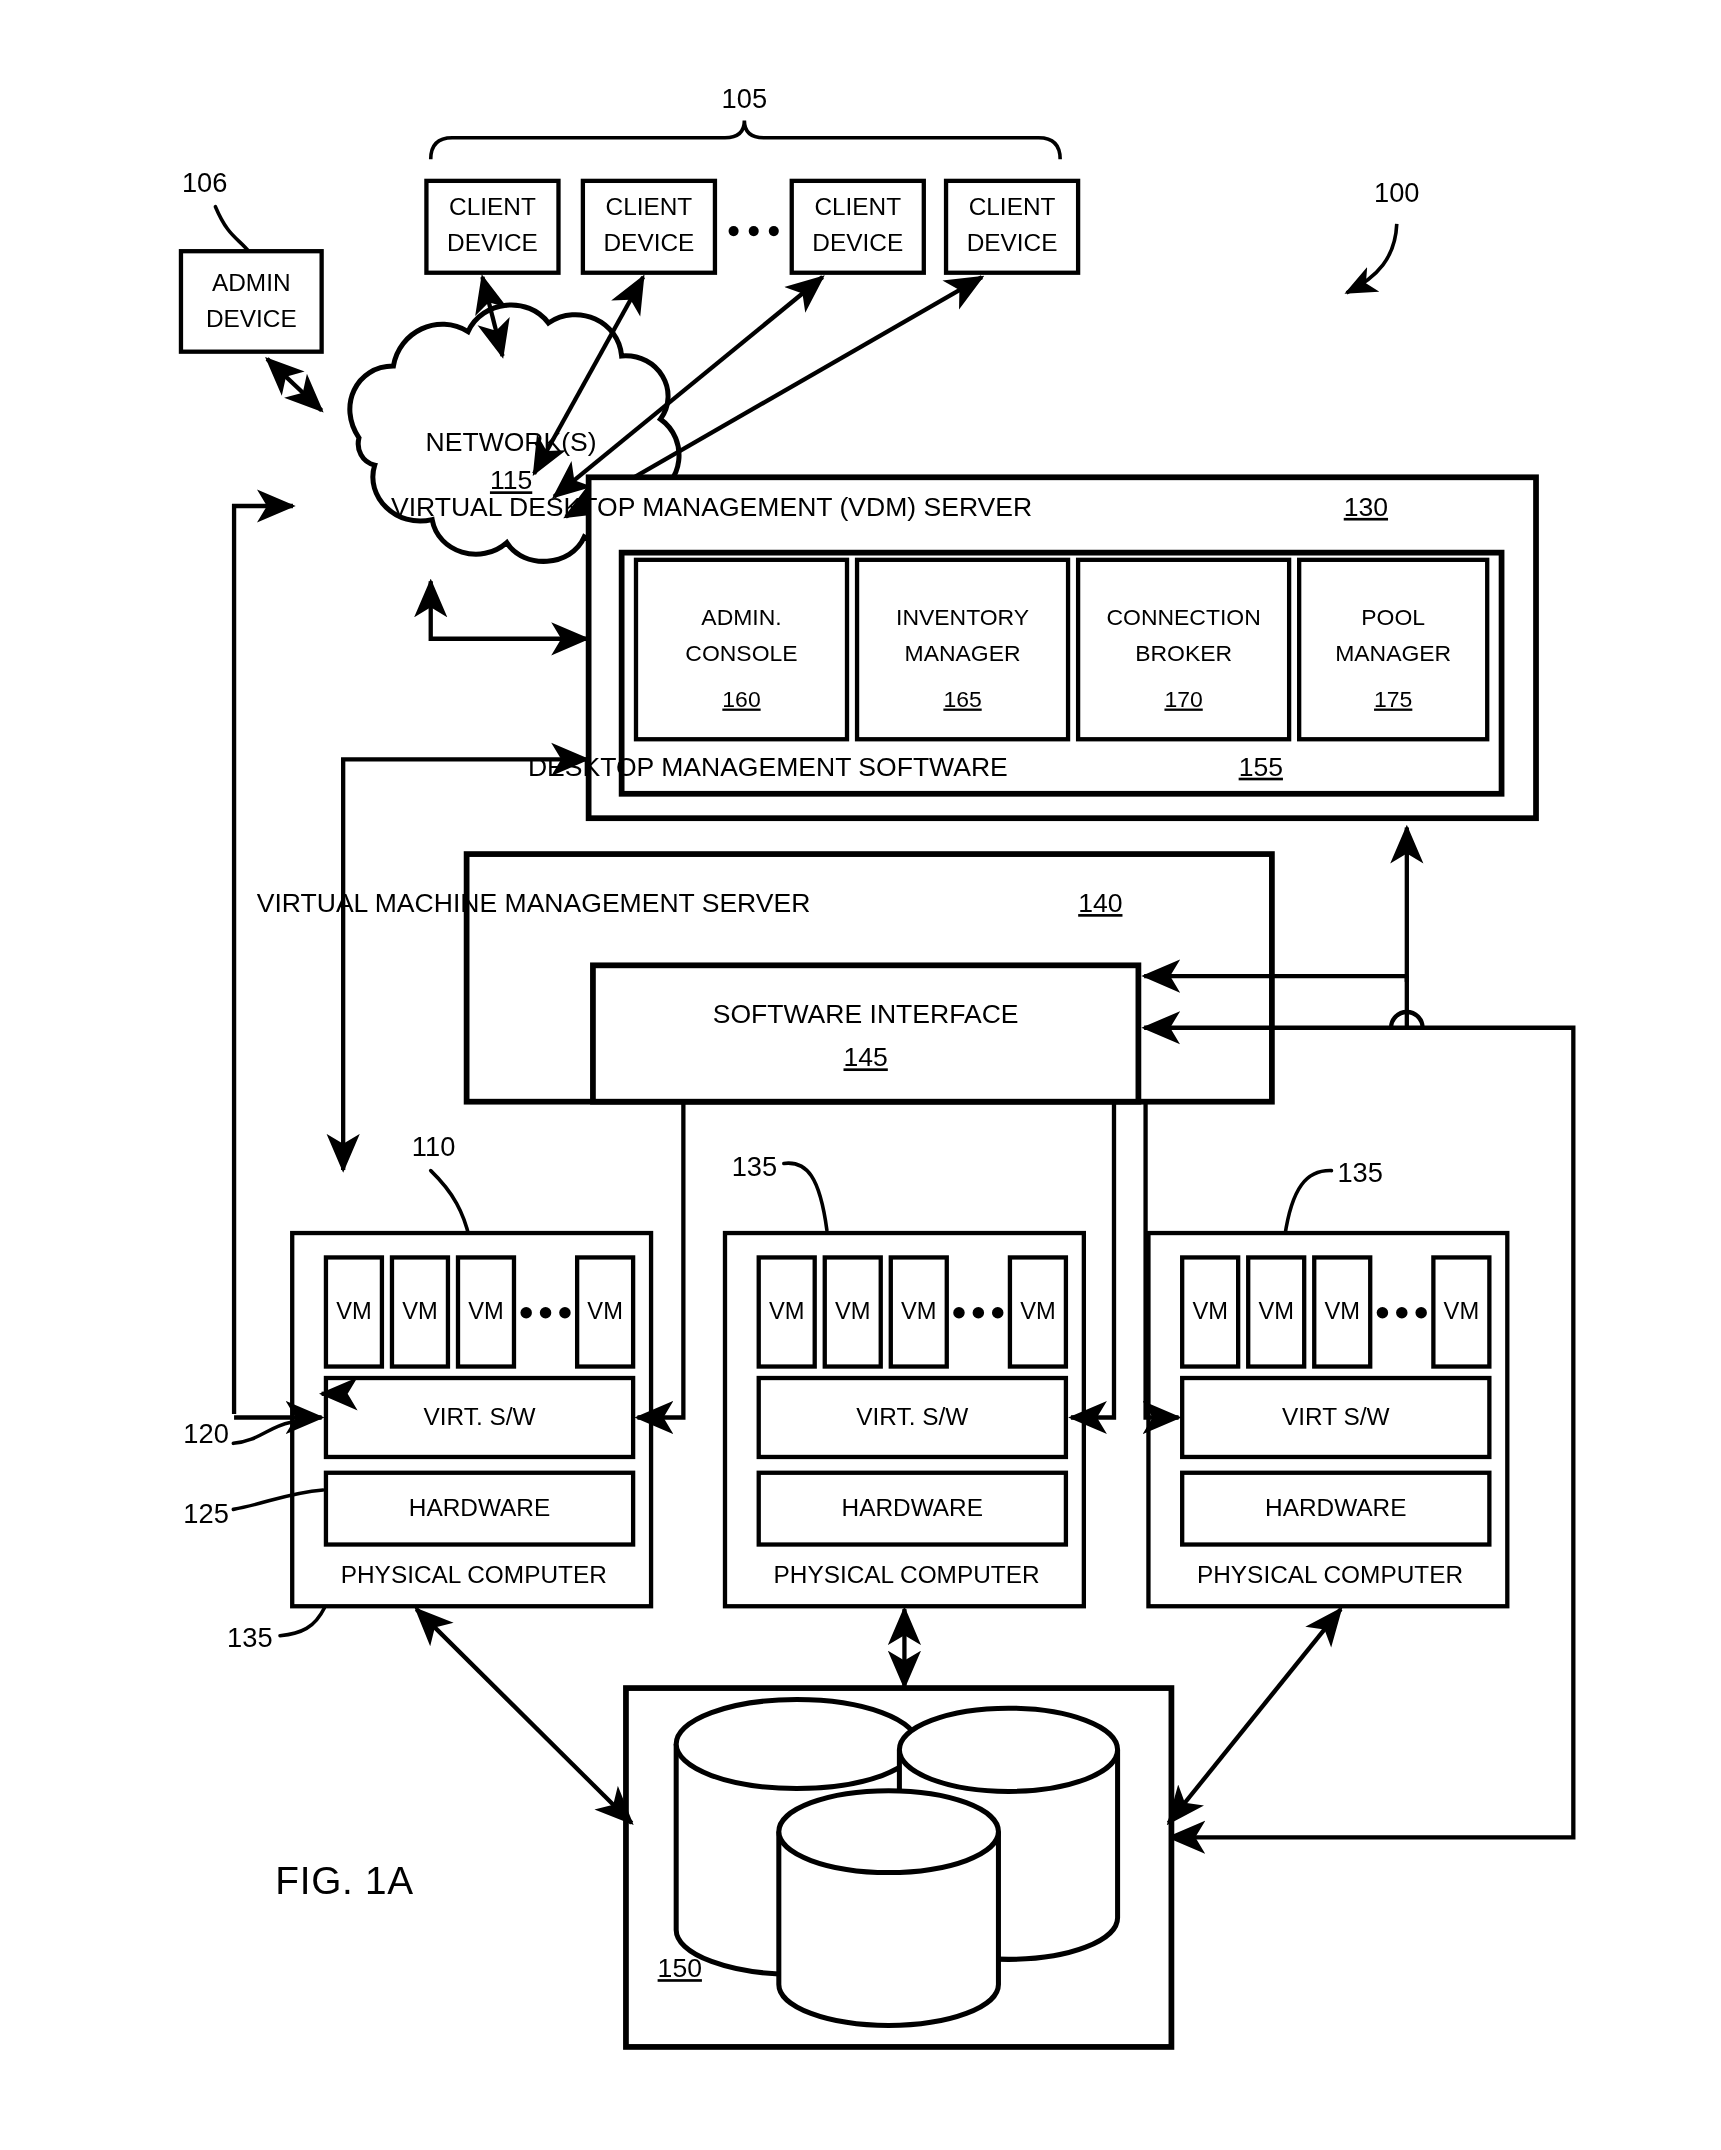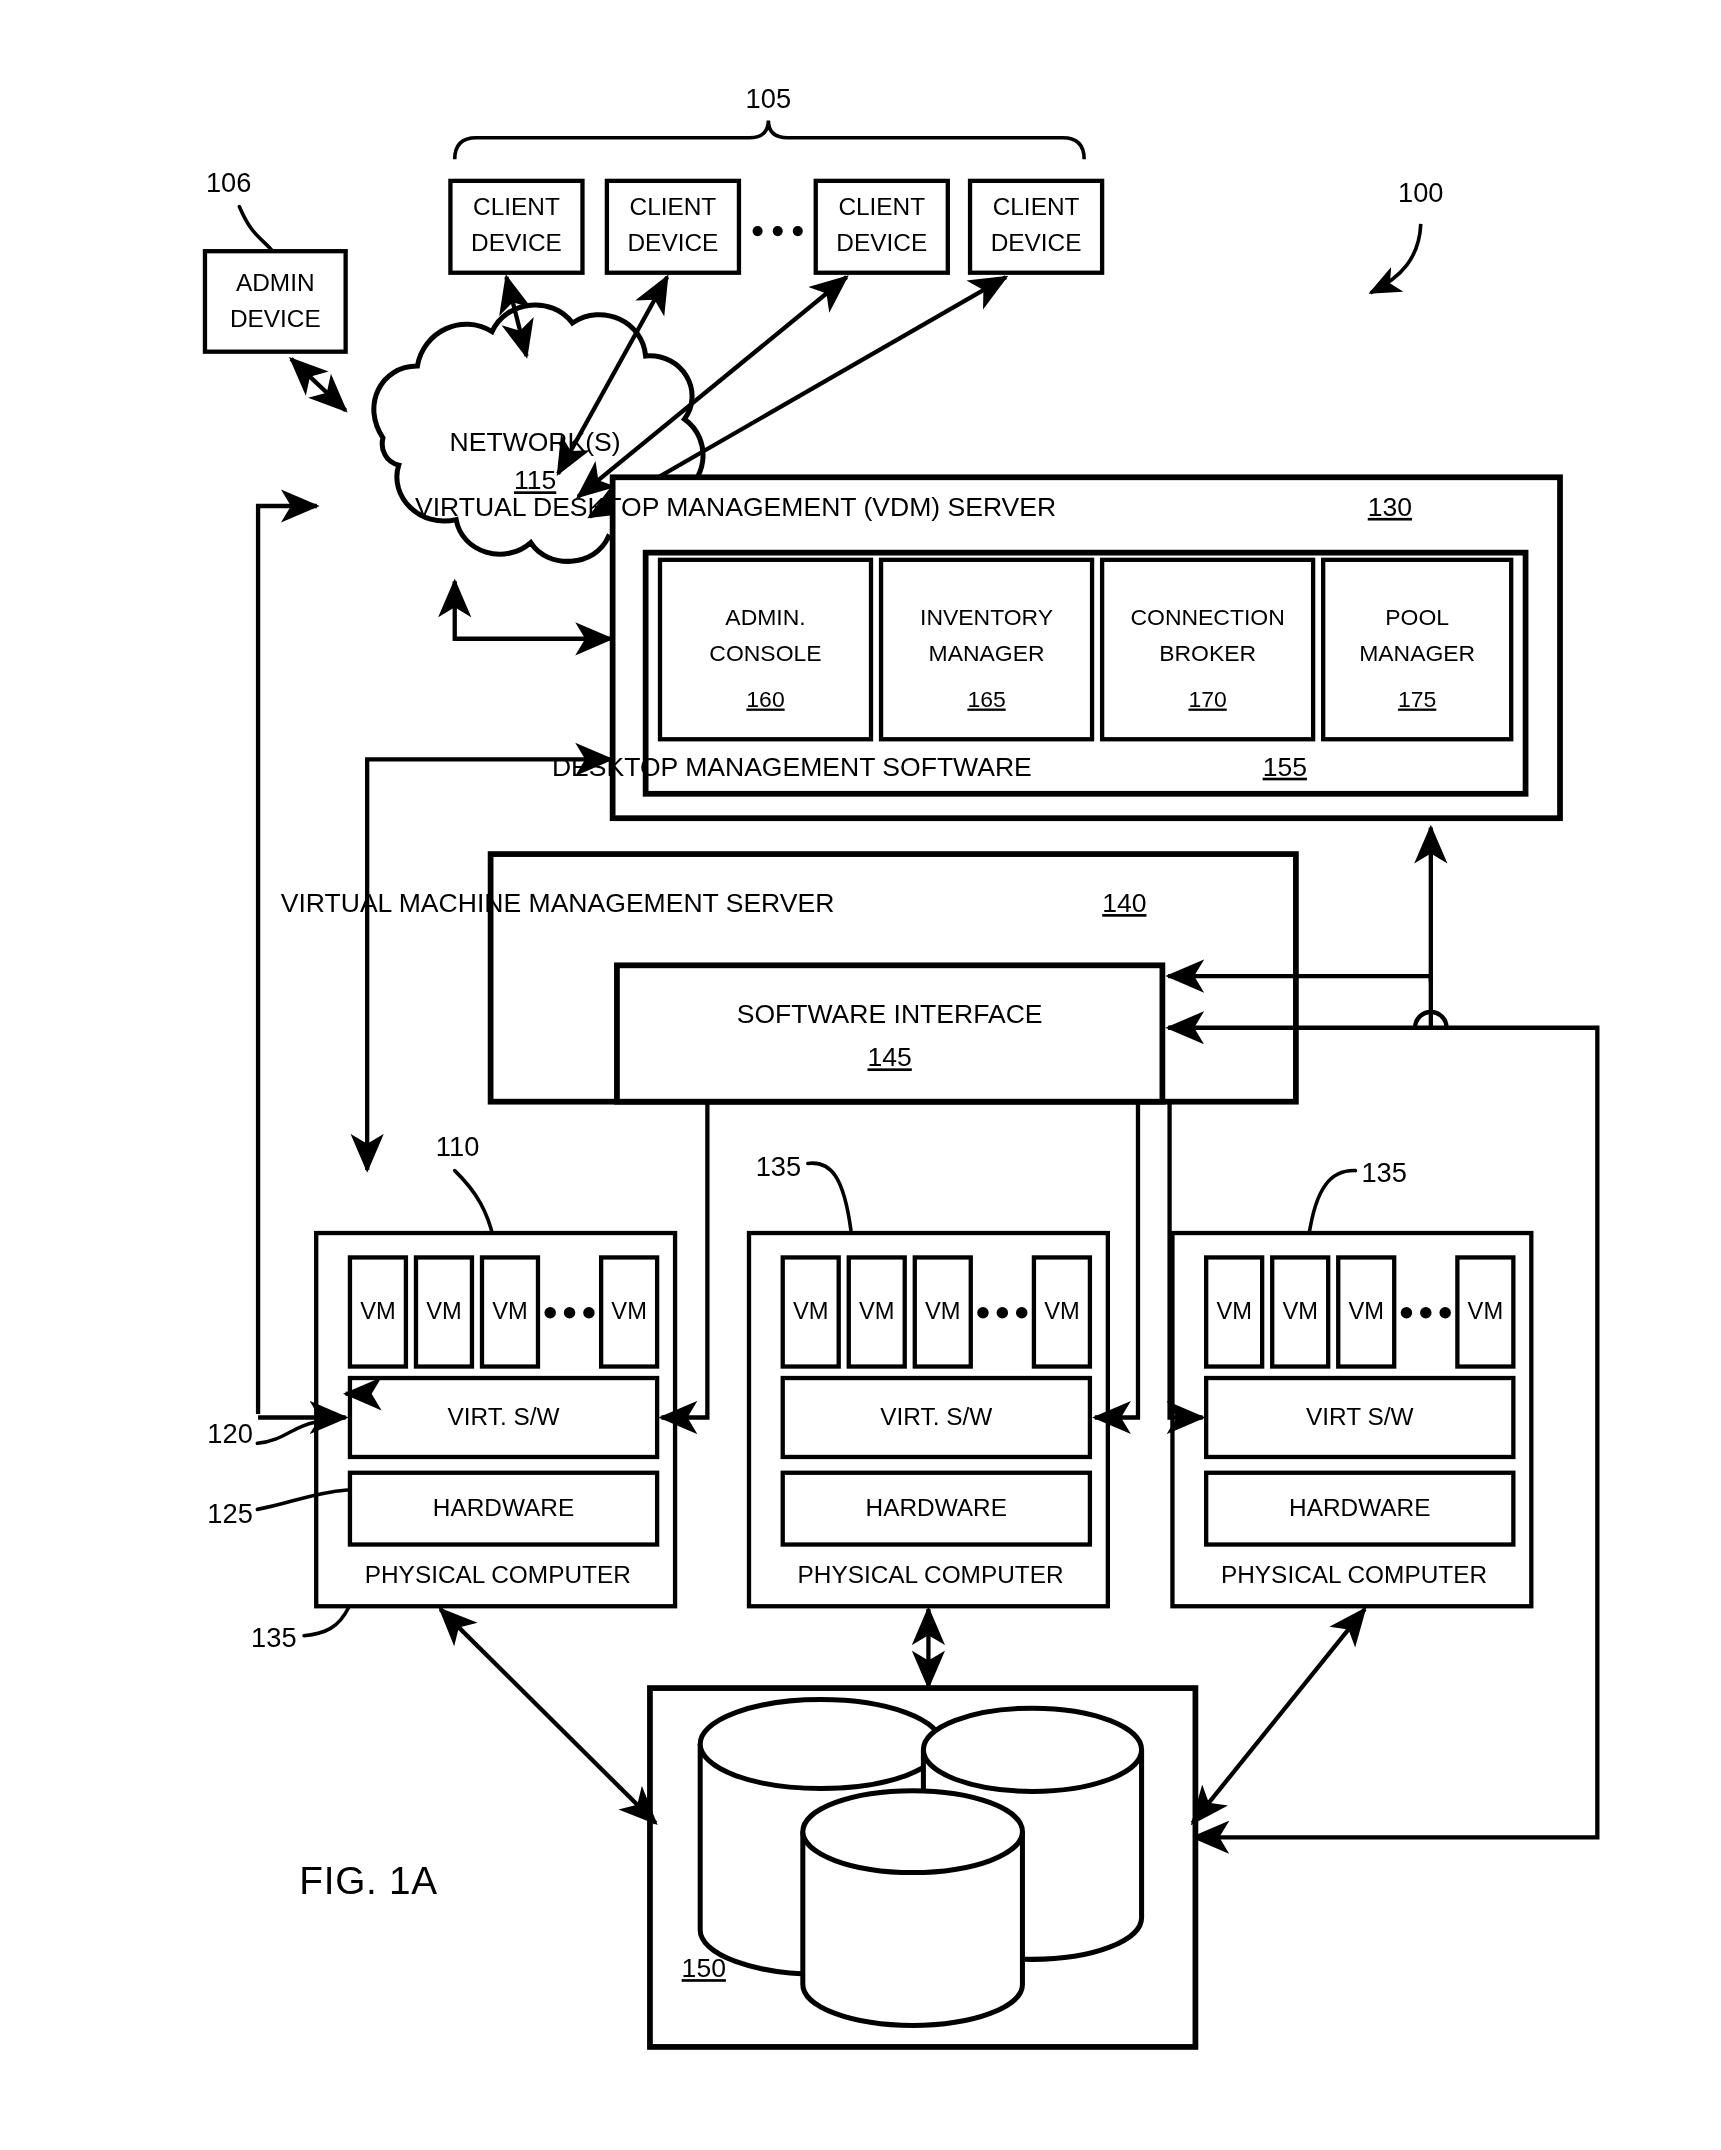--- a/index.html
+++ b/index.html
@@ -11,21 +11,20 @@
     width: 1722px;
     height: 2151px;
     font-family: "Liberation Sans", sans-serif;
     color: #000000;
     overflow: hidden;
   }
   #figure-root {
     position: relative;
     width: 1594px;
     height: 2151px;
-    padding-left: 24px;
   }
   svg.diagram {
     display: block;
     width: 1722px;
     height: 2151px;
   }
   .bx { fill: #ffffff; stroke: #000000; stroke-width: 6; }
   .bx-thick { fill: #ffffff; stroke: #000000; stroke-width: 8; }
   .ln { fill: none; stroke: #000000; stroke-width: 6; stroke-linecap: butt; }
   .ln-thin { fill: none; stroke: #000000; stroke-width: 5; }

